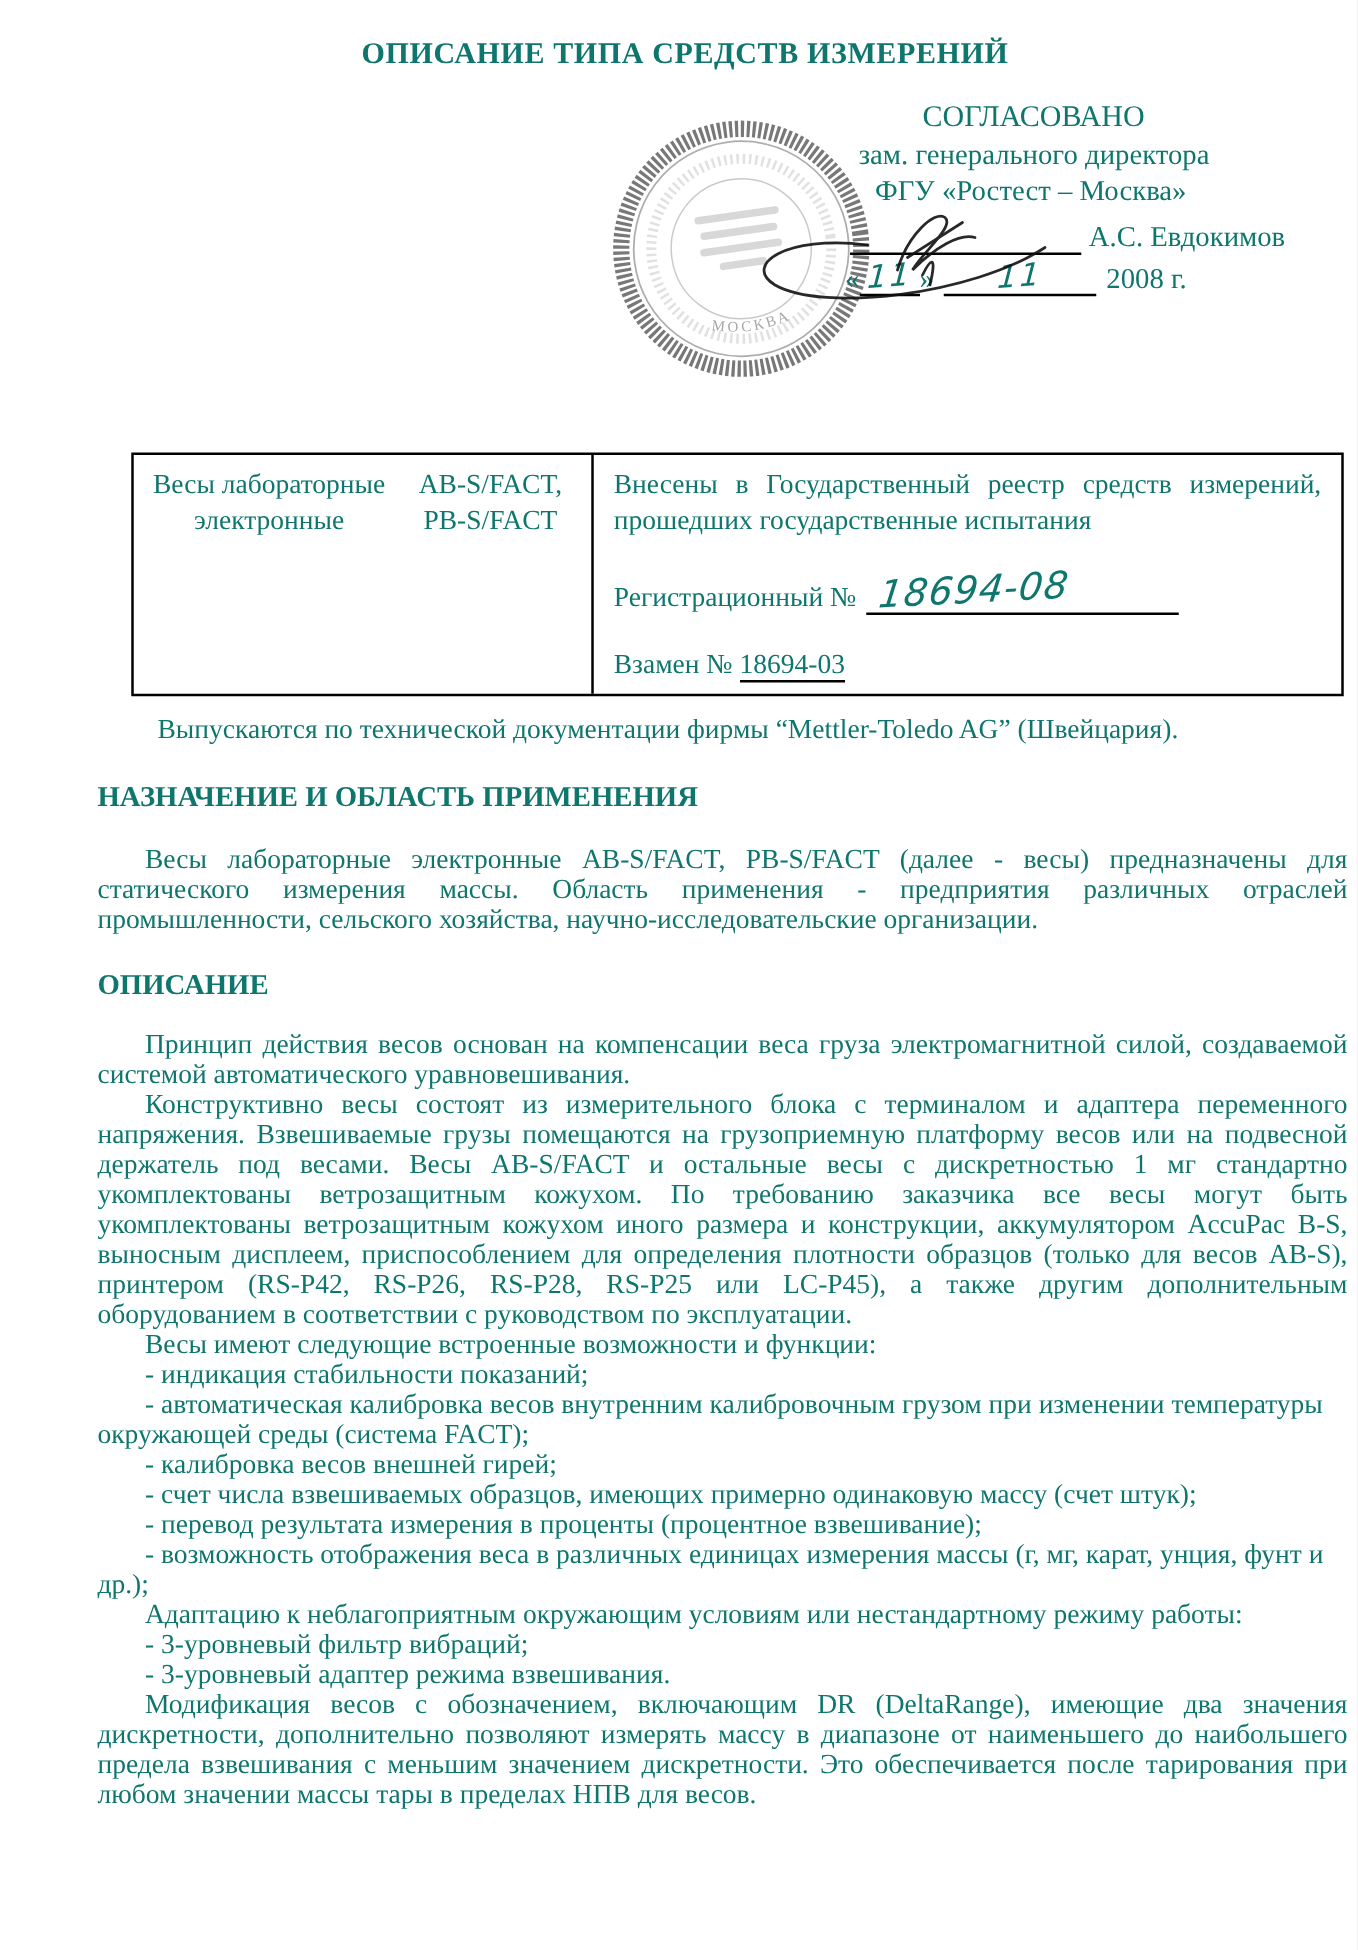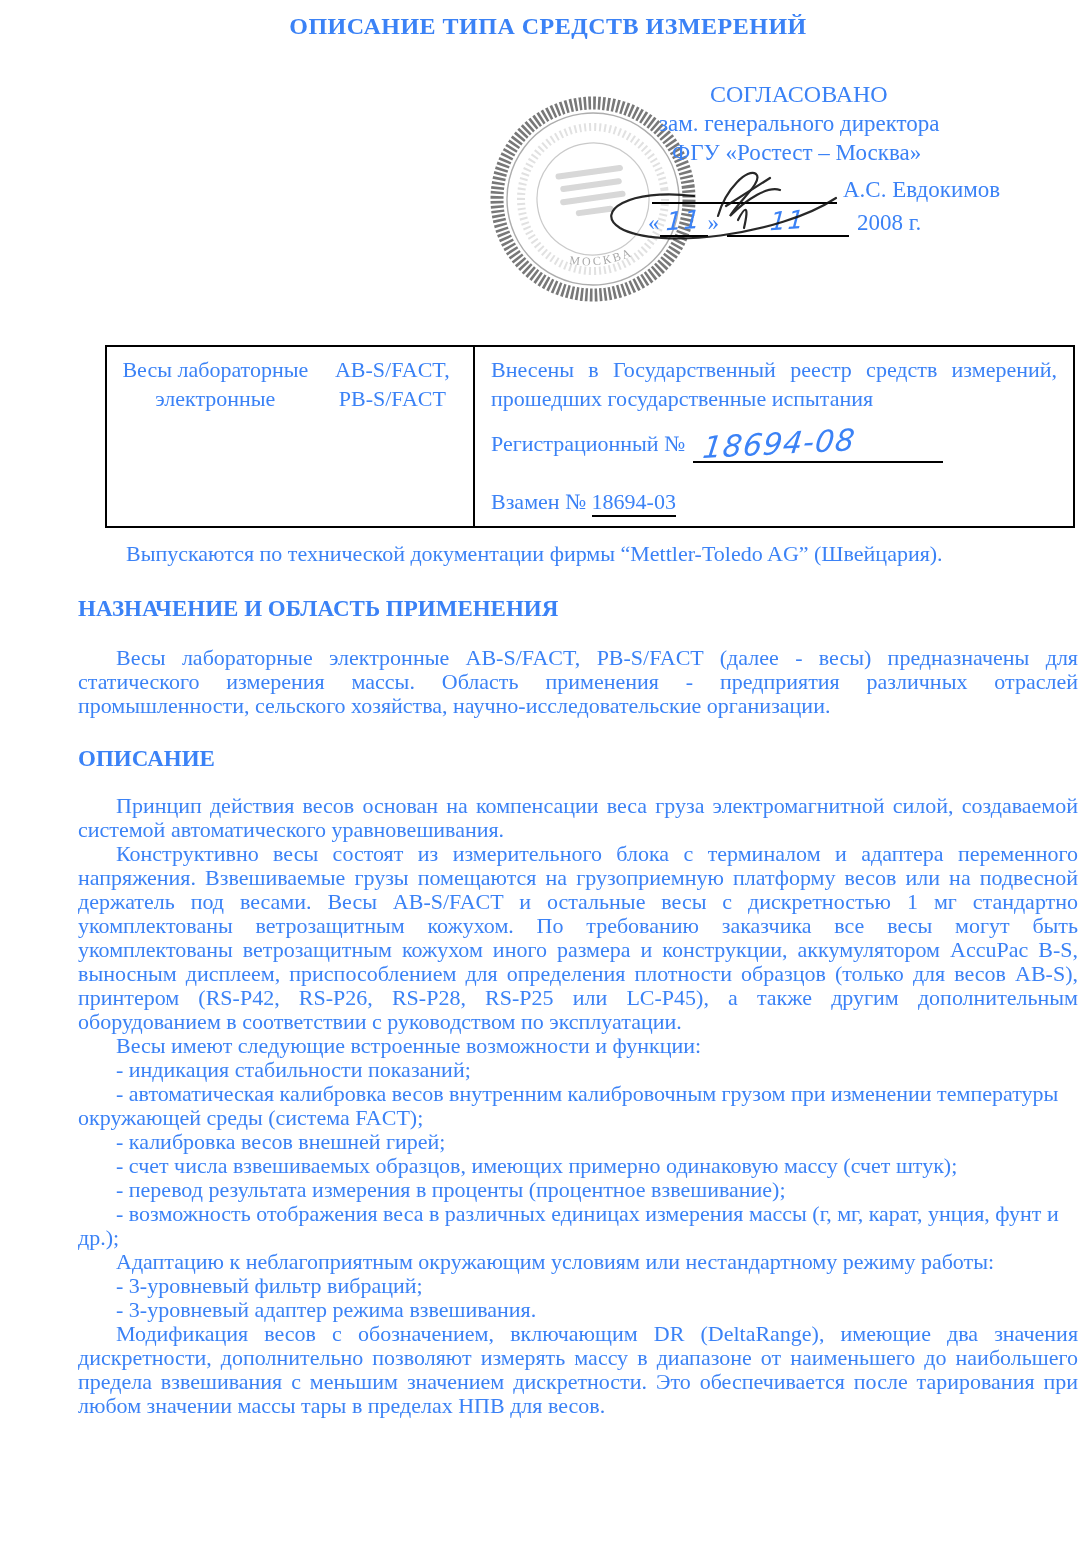--- a/index.html
+++ b/index.html
@@ -2,36 +2,36 @@
 <html><head>
 <meta charset="utf-8">
 <style>
   html,body { margin:0; padding:0; background:#e8e8e8; }
   .page {
     position:relative;
     width:1086px; height:1560px;
     margin:0 auto;
     background:#ffffff;
     font-family:"Liberation Serif", serif;
-    color:#3b82f6;
+    color:#0f766e;
     box-sizing:border-box;
-    padding:13px 8px 0 78px;
+    padding:30px 8px 0 78px;
     overflow:hidden;
   }
   .doc-title {
     text-align:center;
     font-weight:bold;
     font-size:24px;
     letter-spacing:0.5px;
     margin:0 60px 0 0;
   }
   
   .approval {
     position:absolute;
-    top:80px; left:632px; width:400px;
+    top:80px; left:660px; width:400px;
     font-size:23px; line-height:29px;
   }
   .a-line1 { padding-left:78px; font-size:24px; }
   .a-line2 { padding-left:44px; }
   .a-line3 { padding-left:27px; }
   .a-line4 { padding-left:40px; }
   .sig-row { margin-top:8px; padding-left:20px; display:flex; align-items:flex-end; }
   .sig-blank { display:inline-block; width:185px; border-bottom:2px solid #000; height:26px; }
   .sig-name { margin-left:6px;text-align:center; }
   .date-row { margin-top:4px; padding-left:16px; display:flex; align-items:flex-end; }
@@ -70,21 +70,21 @@
   .reg-left {
     width:368px;
     border-right:2px solid #000;
     box-sizing:border-box;
     display:flex; flex-direction:row; justify-content:center;
     text-align:center;
     padding:8px 6px;
   }
   .reg-right { flex:1; padding:8px 16px 10px 16px; box-sizing:border-box; }
   .entry-text { text-align:justify; margin:0; }
-  .reg-number-line { margin-top:16px; display:flex; align-items:flex-start; }
+  .reg-number-line { margin-top:28px; display:flex; align-items:flex-end; }
   .reg-underline {
     display:inline-block; border-bottom:2px solid #000;
     width:250px; margin-left:8px; height:34px;
     text-align:left; padding-left:10px; box-sizing:border-box;
   }
   .reg-hand { font-size:30px; letter-spacing:1px; transform:rotate(-3deg) skewX(-10deg); }
   .replaces-line { margin-top:24px; }
   .replaces-num { border-bottom:2px solid #000; padding-bottom:1px; }
   
   .released {

